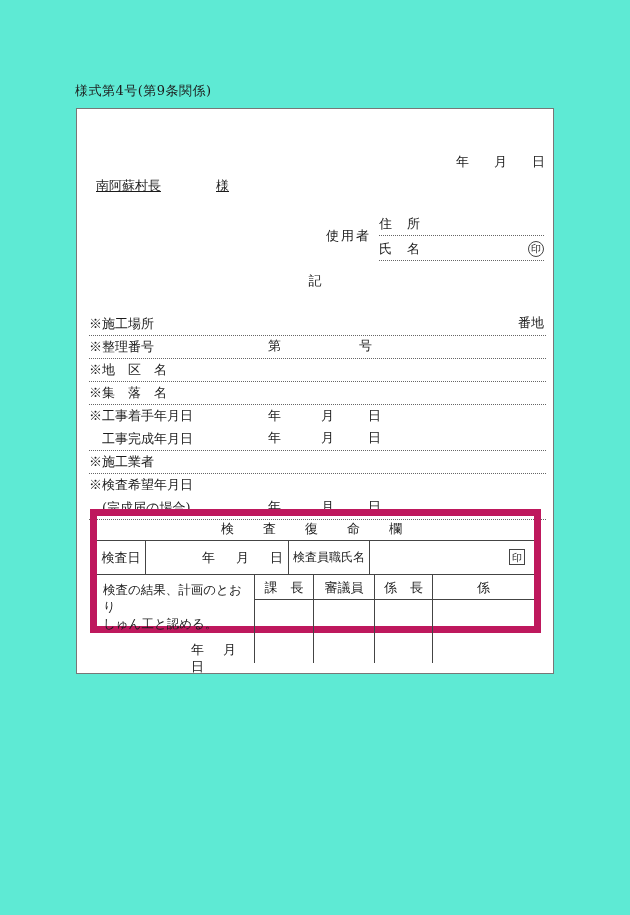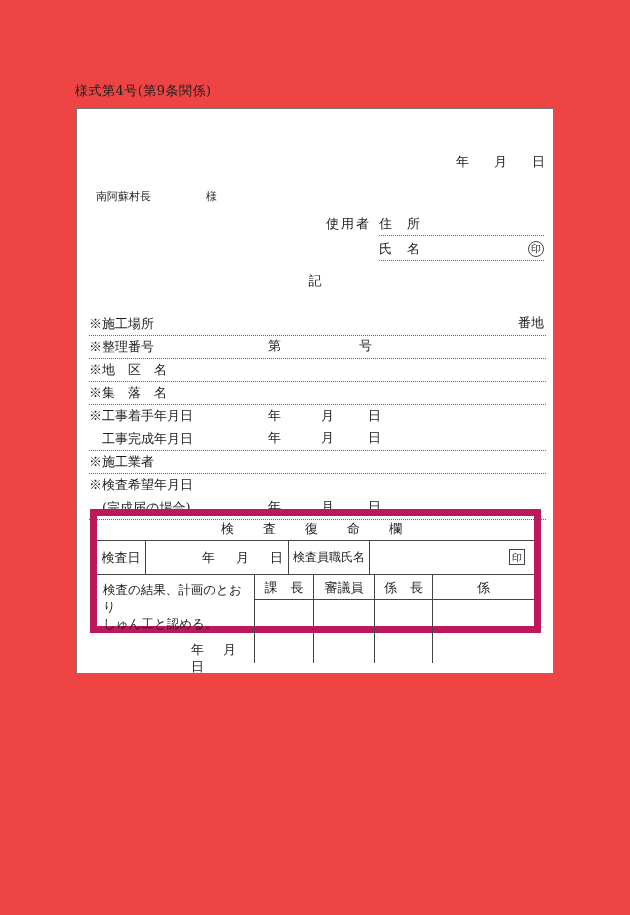--- a/index.html
+++ b/index.html
@@ -3,21 +3,21 @@
 <meta charset="utf-8">
 <style>
   * { margin: 0; padding: 0; box-sizing: border-box; }
   html, body { background: #ffffff; }
   body {
     width: 630px; height: 915px;
     font-family: "DejaVu Serif", "Liberation Serif", serif;
     color: #1c1c1c;
     position: relative;
   }
-  .sheet { position: relative; width: 630px; height: 915px; background: #ef4444; overflow: hidden; }
+  .sheet { position: relative; width: 630px; height: 915px; background: #5eead4; overflow: hidden; }
 
   .form-code {
     position: absolute; left: 75px; top: 82px;
     font-size: 13px; letter-spacing: 0.5px;
   }
 
   .outer-box {
     position: absolute; left: 76px; top: 108px;
     width: 478px; height: 566px;
     border: 1px solid #777;
@@ -28,25 +28,25 @@
     position: absolute; left: 0; top: 19px; width: 100%;
     text-align: center; font-size: 14px; letter-spacing: 1px;
   }
 
   .date-line {
     position: absolute; top: 44px; right: 8px;
     font-size: 13px; text-align: right;
   }
   .date-line .gap { margin-left: 25px; display: inline-block; }
 
-  .addressee { position: absolute; left: 19px; top: 80px; font-size: 11px; }
+  .addressee { position: absolute; left: 19px; top: 68px; font-size: 13px; text-decoration: underline; }
   .addressee .honorific { margin-left: 55px; }
 
   .user-block { position: absolute; left: 249px; top: 103px; width: 218px; font-size: 13px; }
-  .user-label { position: absolute; left: 0; top: 3px; letter-spacing: 2px; }
+  .user-label { position: absolute; left: 0; top: 15px; letter-spacing: 2px; }
   .u-row { margin-left: 53px; width: 165px; position: relative; }
   .u-row.addr { height: 24px; line-height: 24px; border-bottom: 1px dotted #666; }
   .u-row.name { height: 25px; line-height: 25px; border-bottom: 1px dotted #666; }
   .u-label { letter-spacing: 1px; }
   .seal-circle {
     position: absolute; right: 0; top: 5px;
     width: 16px; height: 16px; line-height: 14px;
     border: 1px solid #444; border-radius: 50%;
     font-size: 10px; text-align: center; background: #fff;
   }

